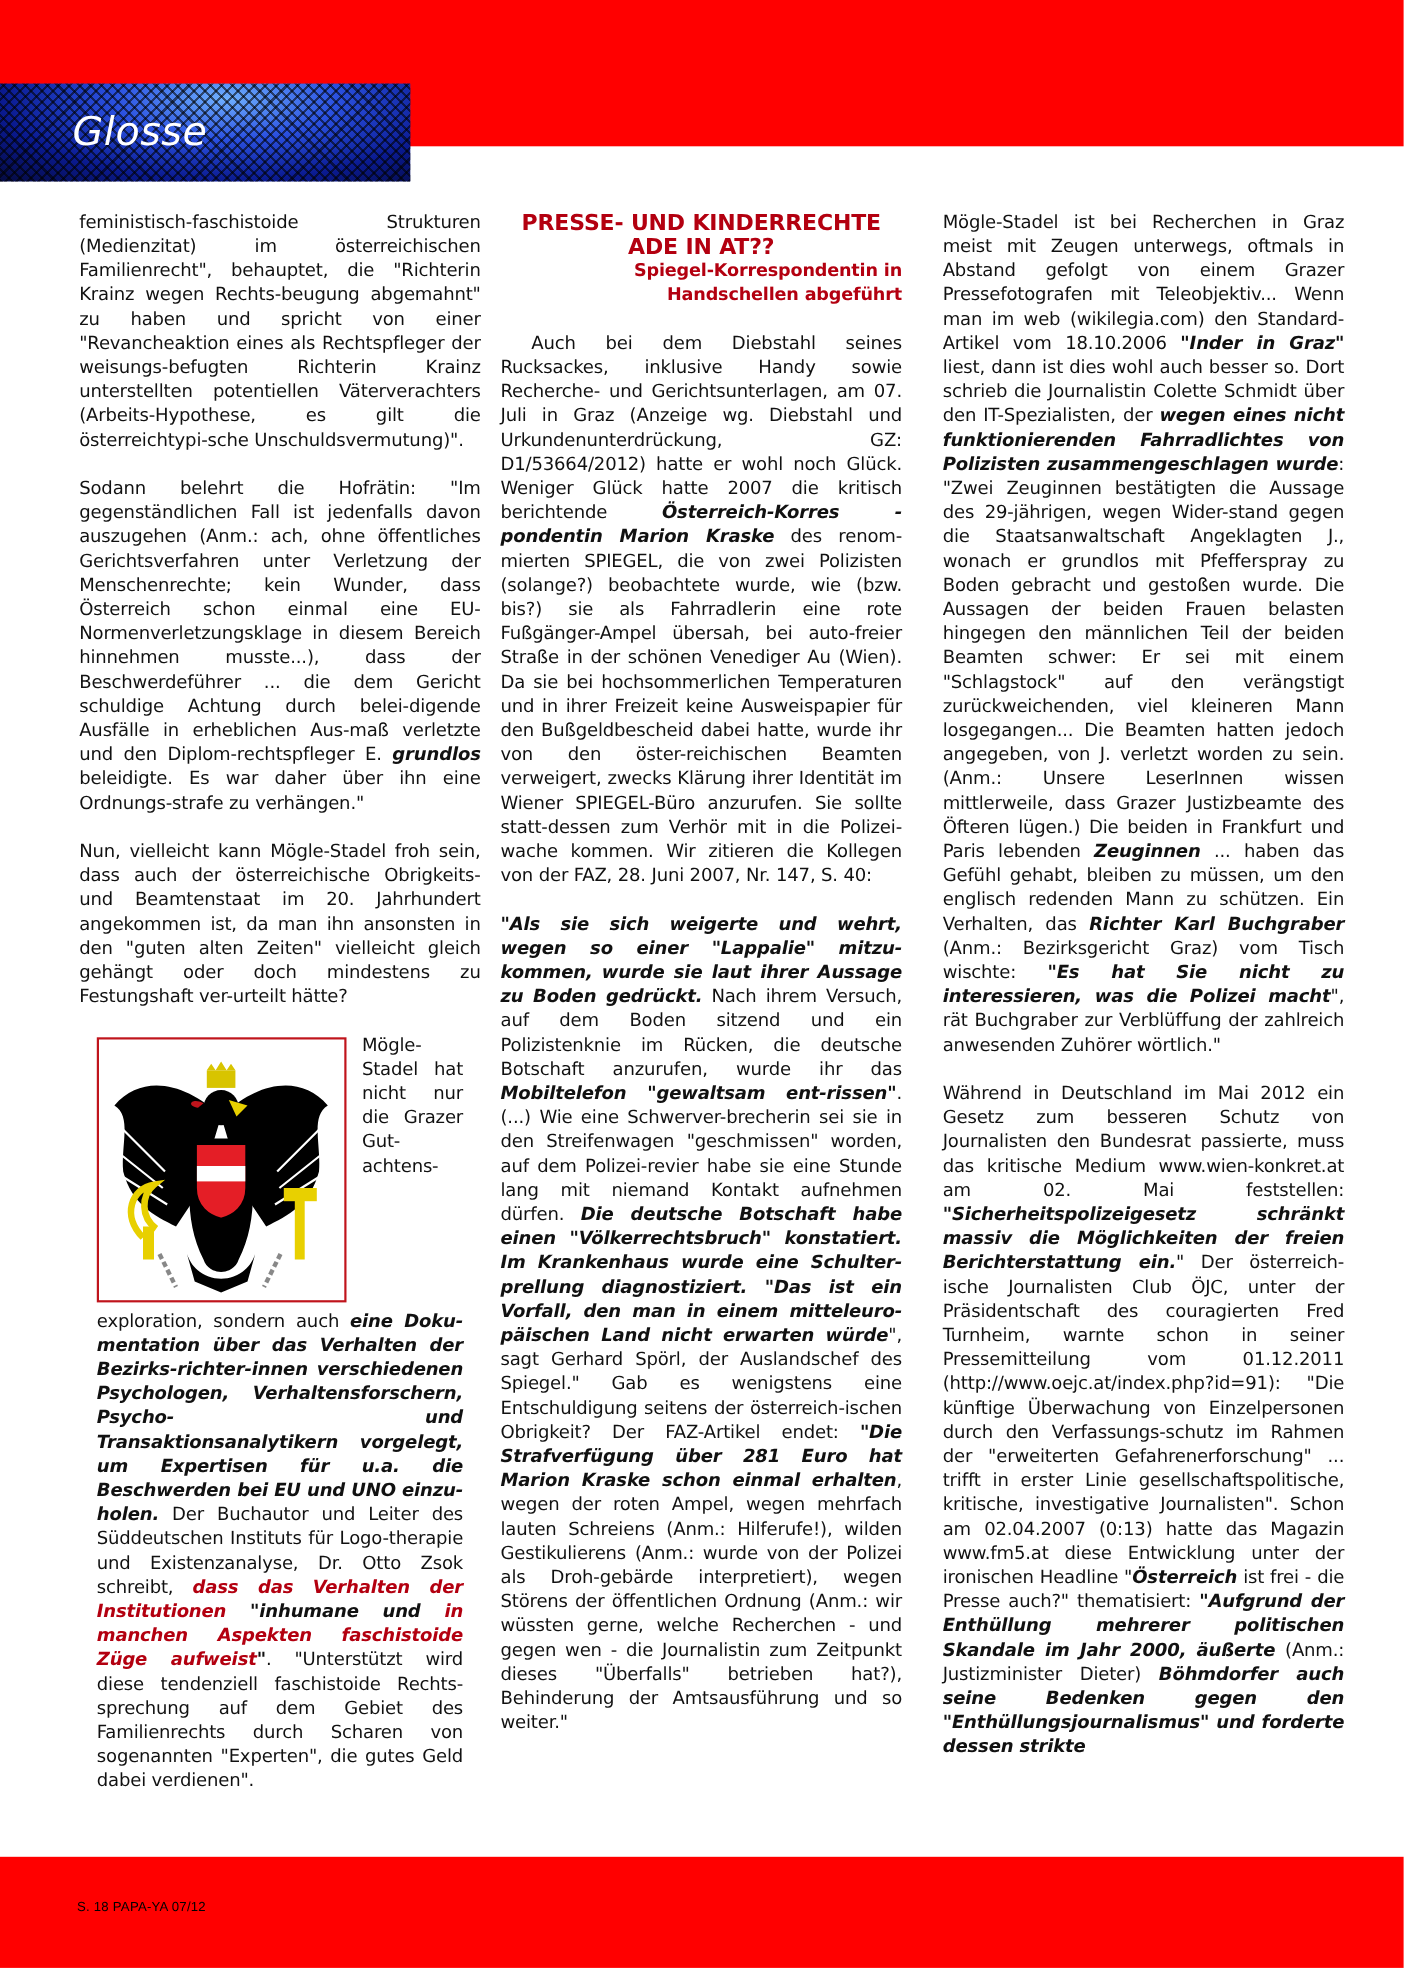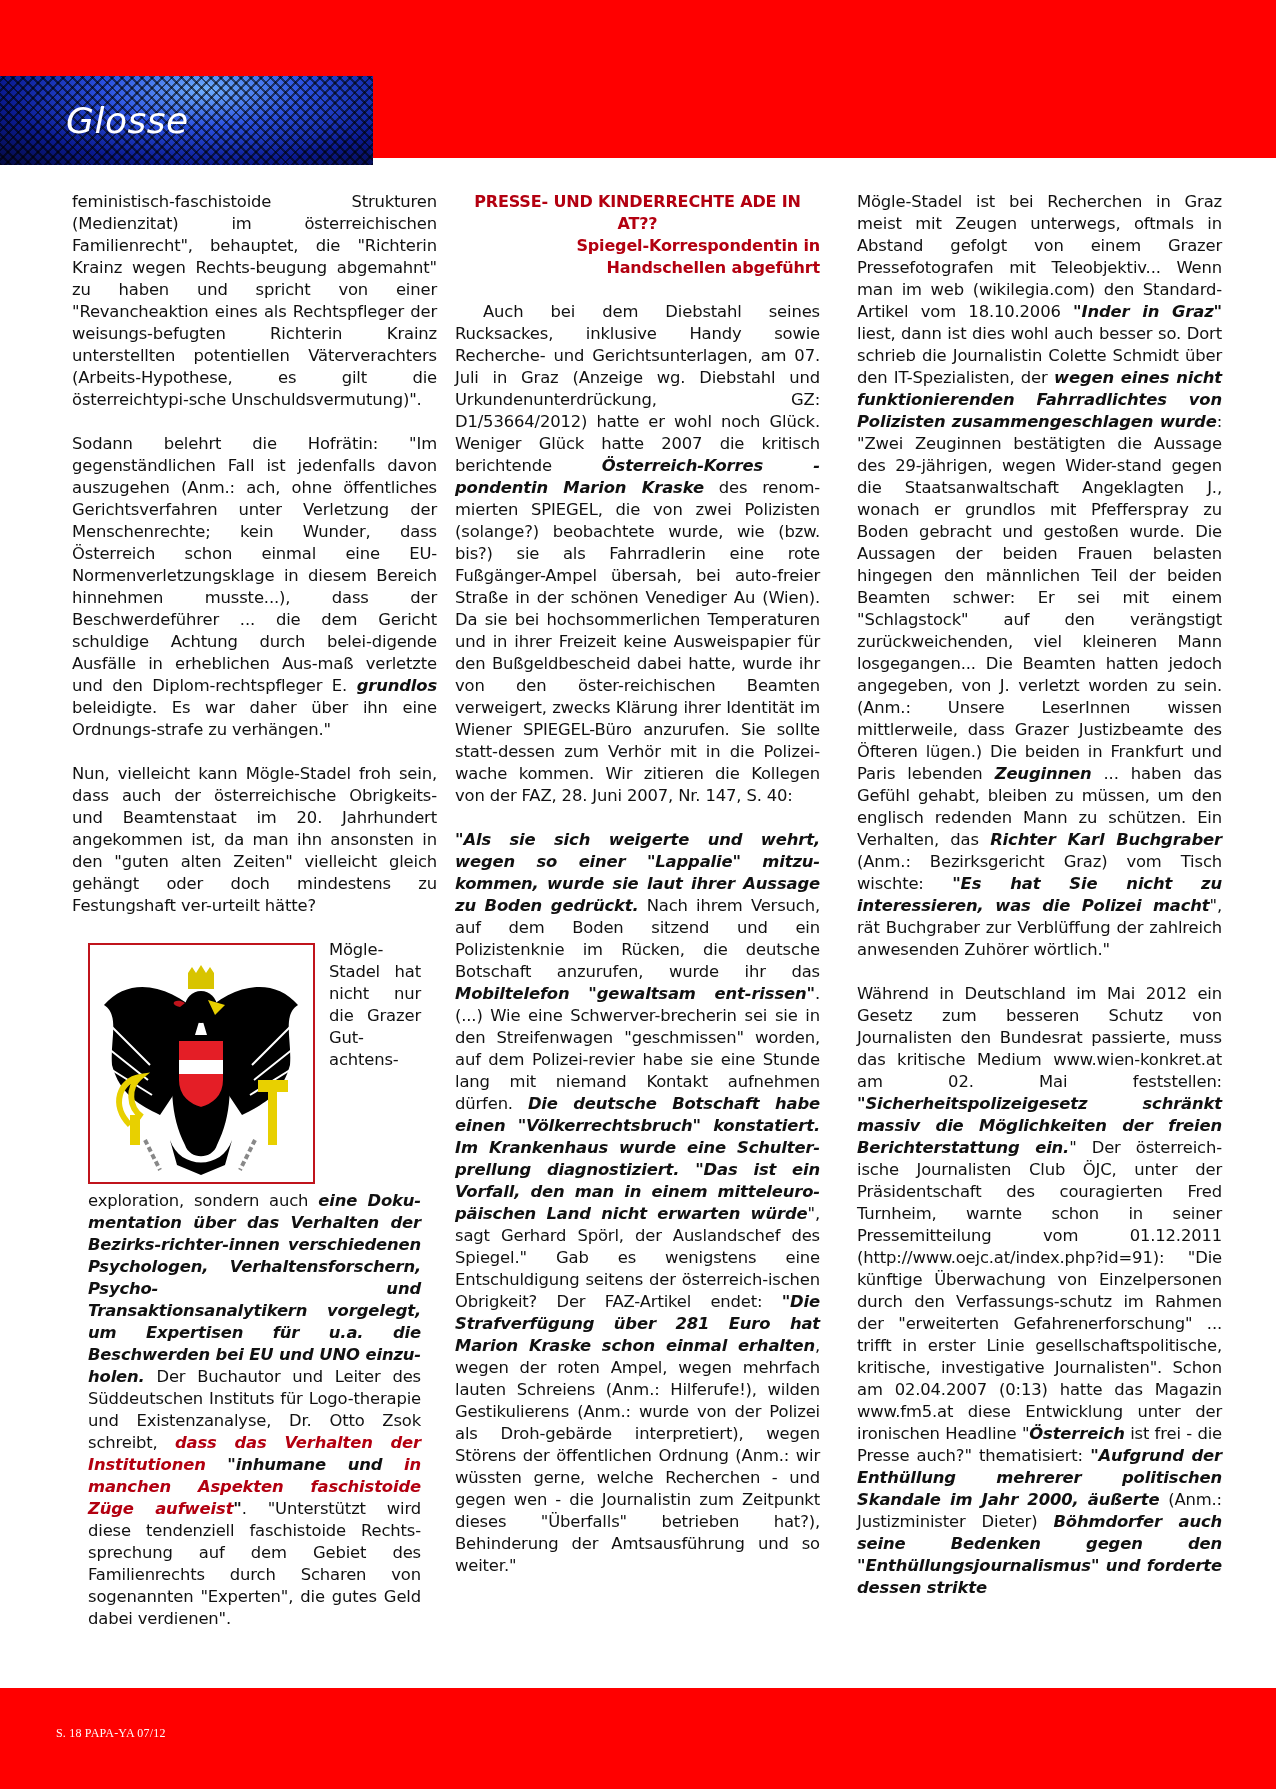--- a/index.html
+++ b/index.html
@@ -1,39 +1,39 @@
 <!DOCTYPE html>
 <html><head>
 <meta charset="utf-8">
 <style>
   html, body { margin:0; padding:0; }
   body { width:1276px; height:1789px; background:#fff; position:relative; overflow:hidden;
          font-family:"DejaVu Sans", sans-serif; color:#111; }
-  .top-band { position:absolute; left:0; top:0; width:1276px; height:158px; background:#ff0000; }
+  .top-band { position:absolute; left:0; top:0; width:1276px; height:133px; background:#ff0000; }
   .banner { position:absolute; left:0; top:76px; width:373px; height:89px;
     background:
       repeating-linear-gradient(45deg, rgba(0,0,0,0.55) 0 2px, transparent 2px 7px),
       repeating-linear-gradient(-45deg, rgba(0,0,0,0.55) 0 2px, transparent 2px 7px),
       radial-gradient(ellipse at 55% 15%, #6fb0ff 0%, #2a50e0 35%, #0a1a90 70%, #050a40 100%);
   }
   .banner-title { position:absolute; left:66px; top:24px; font-family:"DejaVu Sans", sans-serif;
     font-style:italic; font-size:36px; color:#fff; letter-spacing:0.5px; }
   .bottom-band { position:absolute; left:0; top:1688px; width:1276px; height:101px; background:#ff0000; }
-  .footer-text { position:absolute; left:56px; top:38px; font-size:12px; color:#ffffff;
-    font-family:Liberation Serif, serif; letter-spacing:0.2px; }
+  .footer-text { position:absolute; left:70px; top:38px; font-size:12px; color:#000000;
+    font-family:Liberation Sans, sans-serif; letter-spacing:0.2px; }
 
   .col { position:absolute; top:191px; font-size:16.4px; line-height:22px; text-align:justify;
     font-family:"DejaVu Sans", sans-serif; letter-spacing:-0.15px; }
   .col p { margin:0 0 22px 0; }
   .col-left { left:72px; width:365px; }
   .col-mid { left:455px; width:365px; }
   .col-right { left:845px; width:365px;margin-left:12px; }
   b.bi, .bi { font-weight:bold; font-style:italic; }
   .red { color:#b30010; }
-  .headline { text-align:center; color:#b30010; font-weight:bold; font-size:16px; line-height:22px; margin:0; }
+  .headline { text-align:center; color:#b30010; font-weight:bold; font-size:20px; line-height:22px; margin:0; }
   .subhead { text-align:right; color:#b30010; font-weight:bold; font-size:16px; line-height:22px; margin:0 0 22px 0; }
   .indent { text-indent:28px; }
 
   .crest { float:left; width:223px; height:237px; border:2px solid #c0141c; margin:4px 14px 6px 0;
     position:relative; background:#fff; }
 </style>
 </head>
 <body>
 
 <div class="top-band">

